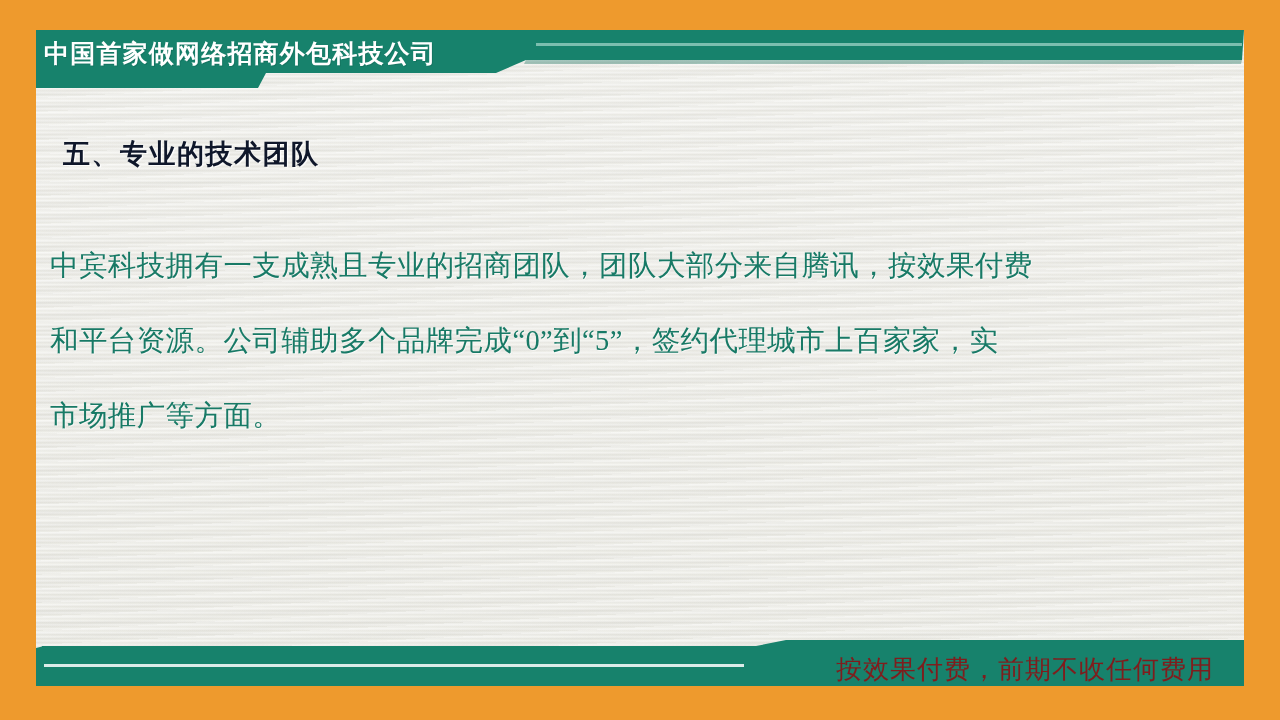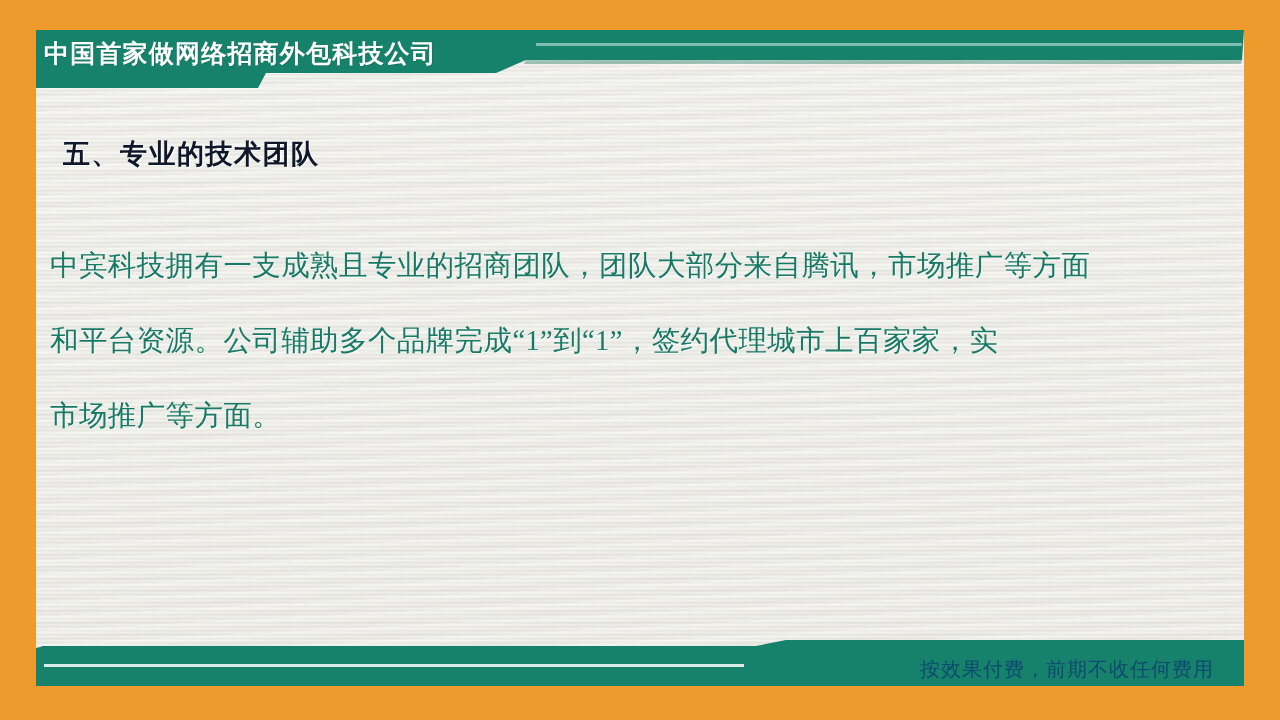--- a/index.html
+++ b/index.html
@@ -130,22 +130,22 @@
     pointer-events: none;
   }
   .footer-band svg { display:block; width:100%; height:100%; }
 
   .footer-text {
     position: absolute;
     right: 66px;
     top: 652px;
     height: 34px;
     line-height: 34px;
-    color: #0c4a6e;
-    font-size: 20px;
+    color: #7f1d1d;
+    font-size: 26px;
     letter-spacing: 1px;
     white-space: nowrap;
   }
 
   
   .frame-left, .frame-right {
     position: absolute;
     top: 0;
     width: 36px;
     height: 720px;
@@ -181,22 +181,22 @@
       <rect x="500" y="13" width="706" height="3" fill="#9fd2c6" opacity="0.75"></rect>
 
       <polygon points="490,30 1206,30 1205,34 488,34" fill="#0f6d5a" opacity="0.35"></polygon>
     </svg>
   </div>
   <div class="header-title">中国首家做网络招商外包科技公司</div>
 
   <div class="section-heading">五、专业的技术团队</div>
 
   <div class="body-copy">
-    <span class="line">中宾科技拥有一支成熟且专业的招商团队，团队大部分来自腾讯，市场推广等方面</span>
-    <span class="line">和平台资源。公司辅助多个品牌完成“1”到“1”，签约代理城市上百家家，实</span>
+    <span class="line">中宾科技拥有一支成熟且专业的招商团队，团队大部分来自腾讯，按效果付费</span>
+    <span class="line">和平台资源。公司辅助多个品牌完成“0”到“5”，签约代理城市上百家家，实</span>
     <span class="line">市场推广等方面。</span>
   </div>
 
   <div class="footer-band">
     <svg viewBox="0 0 1208 46" preserveAspectRatio="none">
 
       <polygon points="6,6 720,6 750,0 1208,0 1208,46 1208,46 4,46 0,46" fill="#17826c"></polygon>
       <polygon points="0,8 8,6 8,46 0,46" fill="#17826c"></polygon>
 
       <rect x="8" y="24" width="700" height="3" fill="#ffffff" opacity="0.85"></rect>

